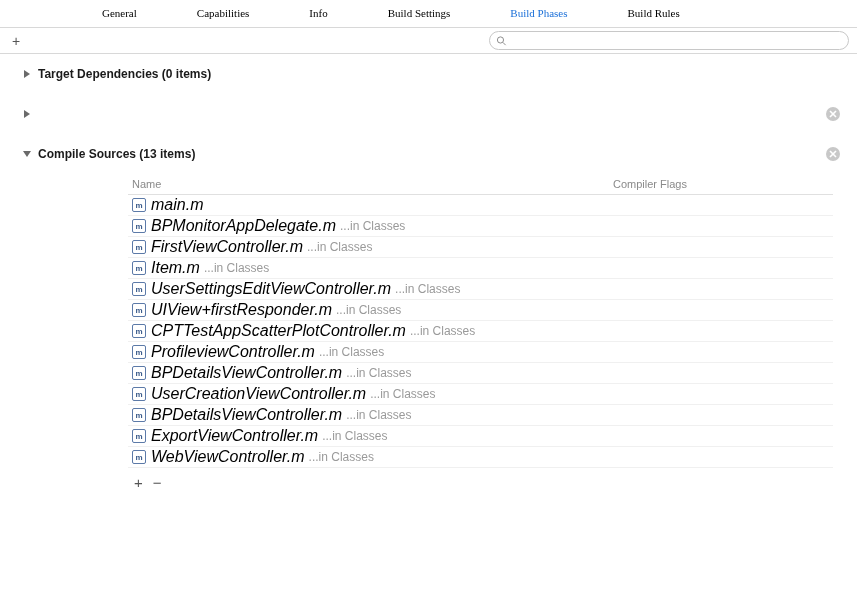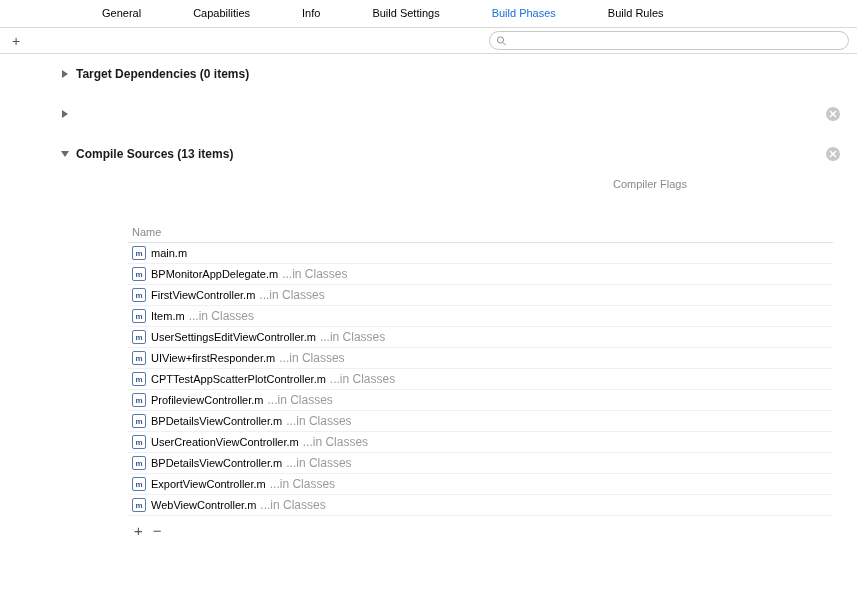--- a/index.html
+++ b/index.html
@@ -7,26 +7,27 @@
     font-family: "Lucida Grande", "Helvetica Neue", Arial, sans-serif;
     font-size: 11px;
     background: #ffffff;
     color: #000;
     width: 857px;
     height: 611px;
     overflow: hidden;
   }
   .tabs {
     display: flex;
-    gap: 8px;
+    gap: 16px;
     padding: 4px 0 5px 0;
     border-bottom: 1px solid #d8d8d8;
     align-items: flex-end;
     justify-content: flex-start;
     padding-left: 80px;
+    font-family: Liberation Serif, serif;
   }
   .tab {
     padding: 3px 22px;
     font-size: 11px;
     color: #000;
     cursor: default;
     white-space: nowrap;
   }
   .tab.active { color: #1a6fd8; }
   .toolbar {
@@ -74,21 +75,20 @@
     padding: 0 0 0 0;
   }
   .phase {
     border-bottom: 0;
   }
   .phase-header {
     display: flex;
     align-items: center;
     height: 40px;
     padding: 0 16px 0 22px;
-    margin-left: 38px;
   }
   .disclosure {
     width: 10px;
     height: 10px;
     margin-right: 6px;
     flex-shrink: 0;
   }
   .phase-title {
     font-weight: bold;
     font-size: 12px;
@@ -105,21 +105,21 @@
     padding-left: 128px;
     padding-right: 24px;
   }
   .cols {
     display: flex;
     font-size: 11px;
     color: #8a8a8a;
     padding: 4px 0 4px 4px;
     border-bottom: 1px solid #e0e0e0;
   }
-  .col-name { flex: 1; margin-top: 48px; }
+  .col-name { flex: 1; }
   .col-flags { width: 220px; }
   .row {
     display: flex;
     align-items: center;
     height: 21px;
     border-bottom: 1px solid #f0f0f0;
     padding-left: 4px;
   }
   .row:last-of-type { border-bottom: 1px solid #f0f0f0; }
   .file-icon {
@@ -130,21 +130,21 @@
     border: 1px solid #5c7aa8;
     border-radius: 2px;
     display: flex;
     align-items: center;
     justify-content: center;
     font-size: 8px;
     font-weight: bold;
     color: #3a5a8a;
     background: #fff;
   }
-  .file-name { font-size: 11px; color: #000; }
+  .file-name { font-size: 16px; color: #000; font-style: italic; }
   .file-path { font-size: 12px; color: #9a9a9a; margin-left: 4px; }
   .row-actions {
     display: flex;
     gap: 10px;
     padding: 6px 0 2px 6px;
     font-size: 15px;
     color: #555;
   }
   .row-actions span { cursor: default; }
   .sep {

